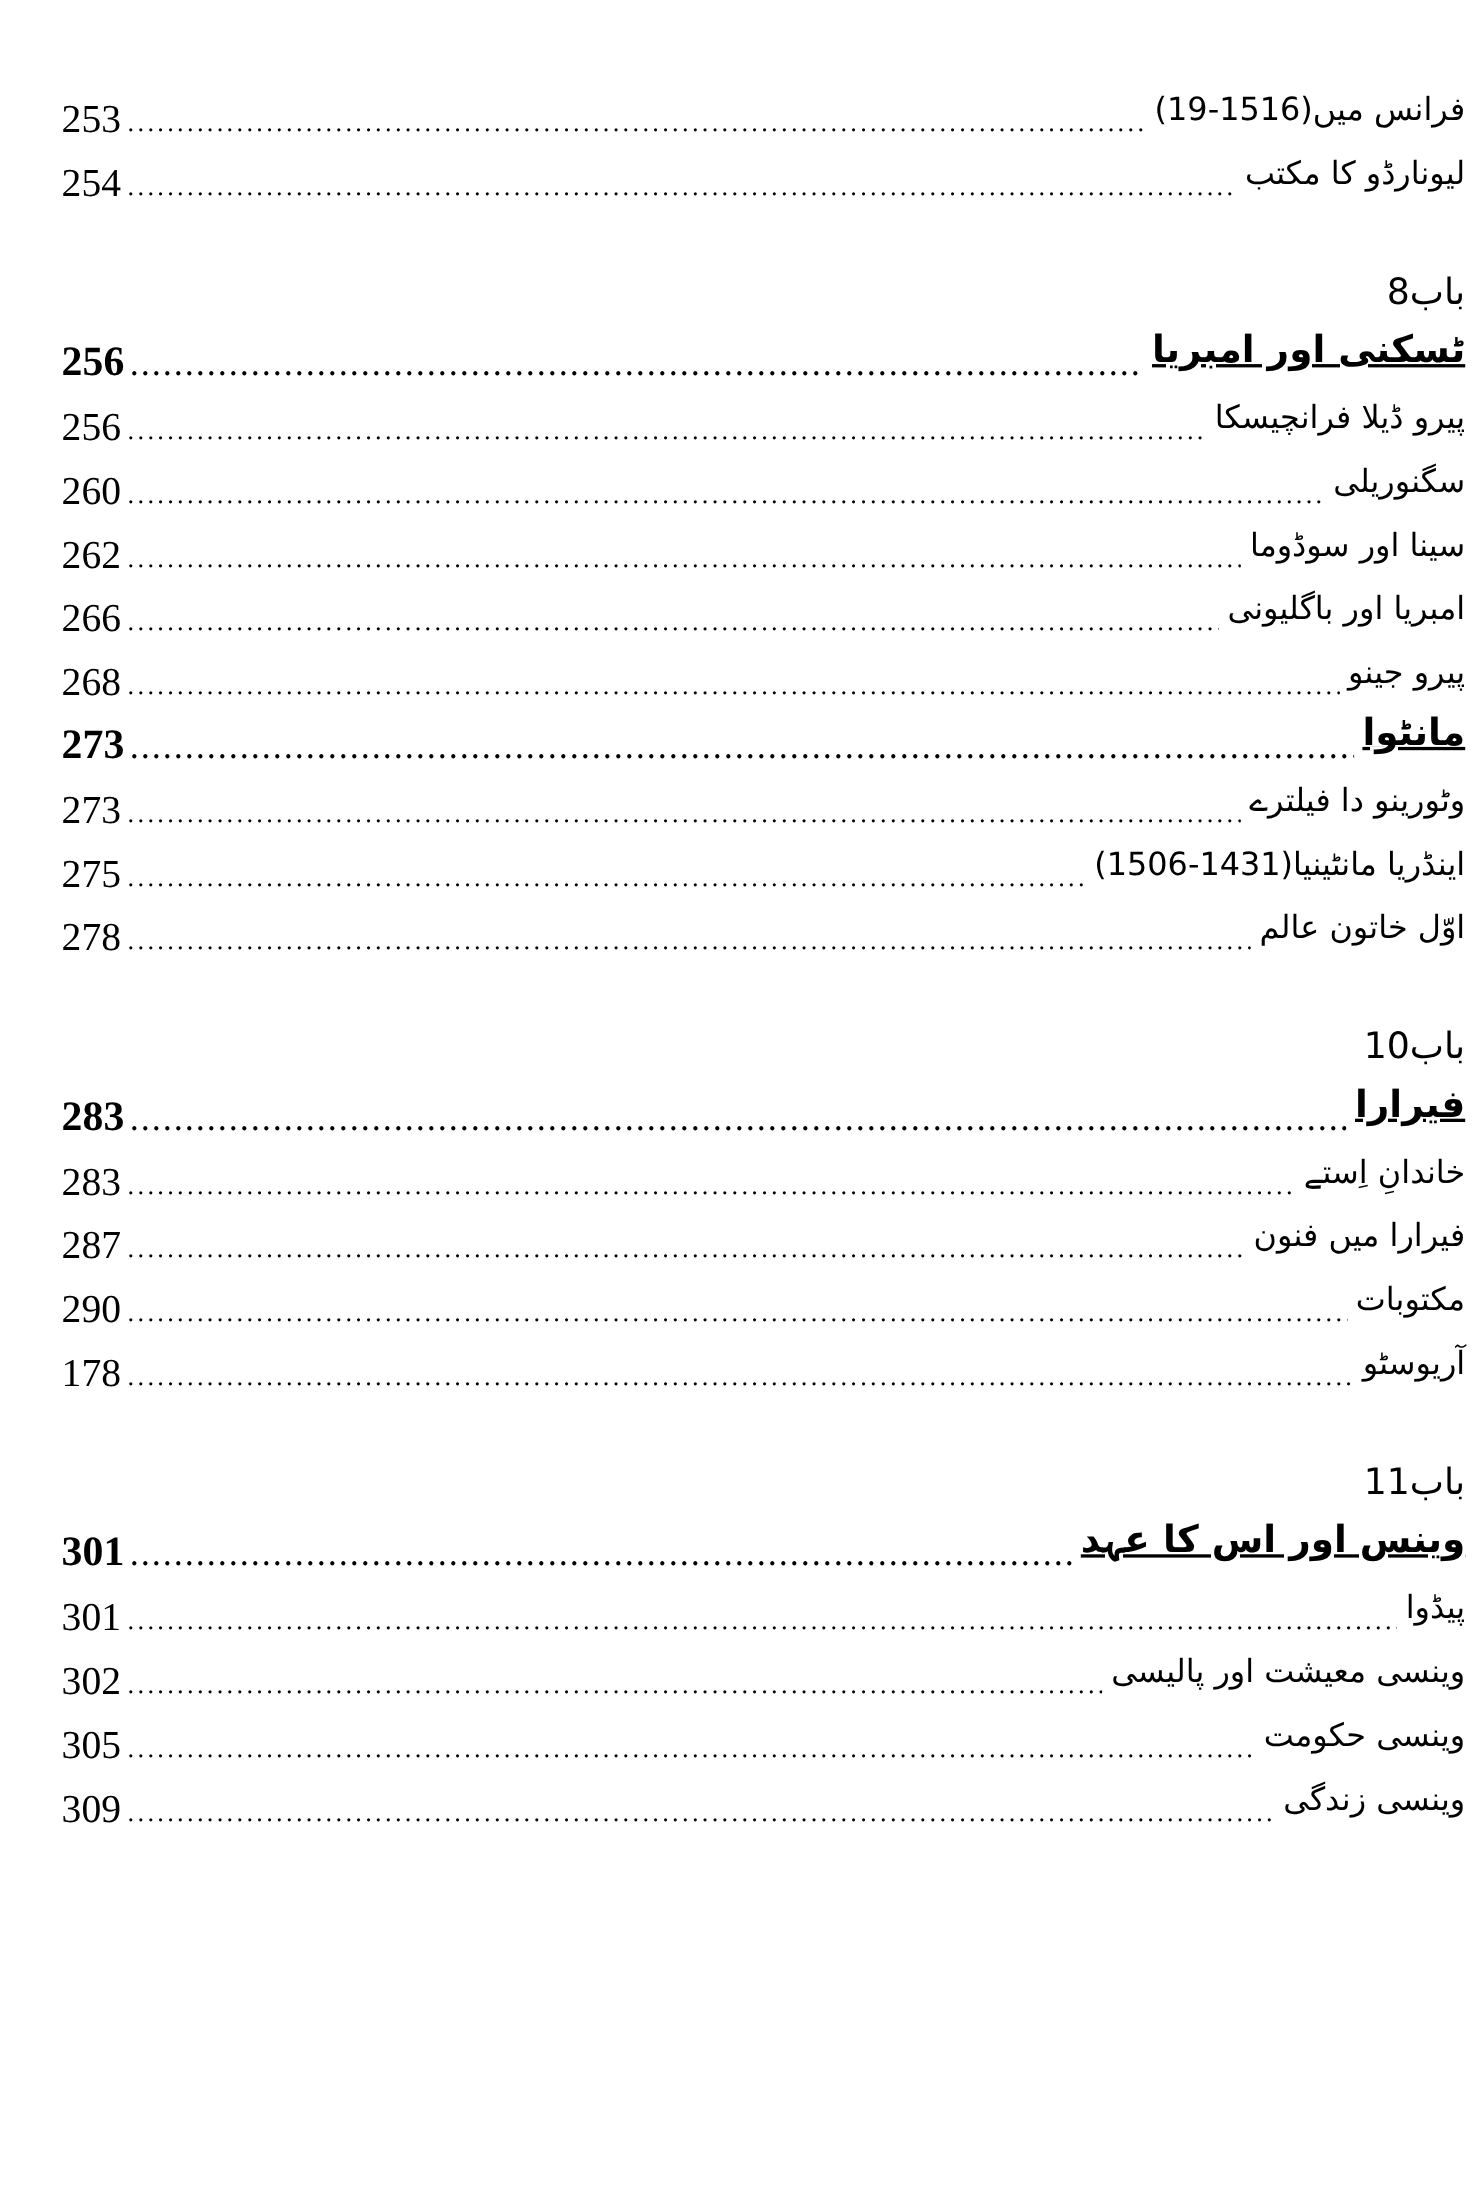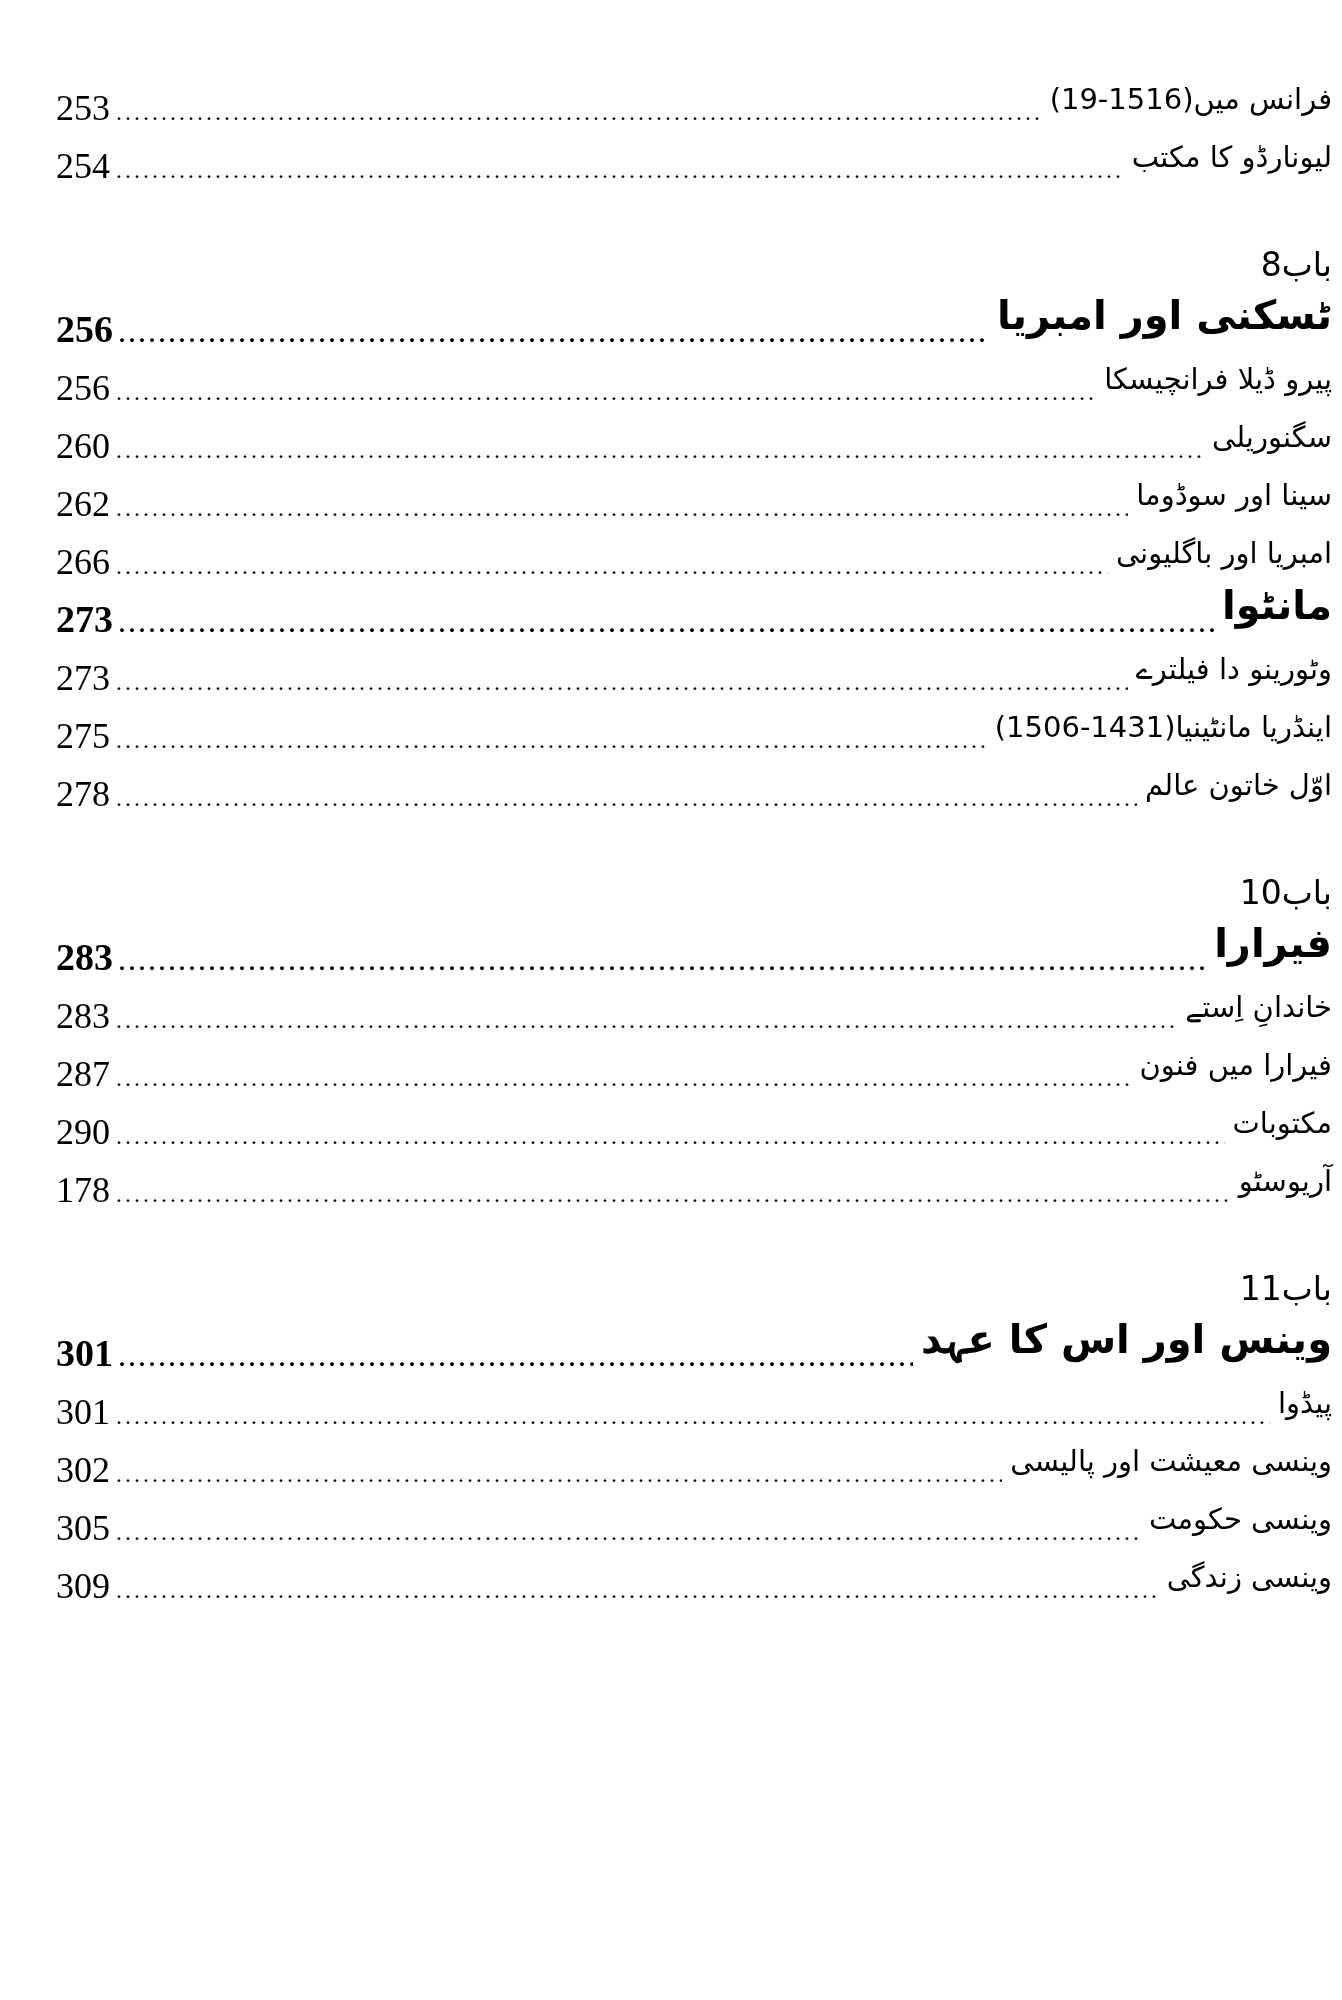--- a/index.html
+++ b/index.html
@@ -55,21 +55,22 @@
   .row.chapter-title .num {
     font-weight: bold;
     font-size: 38px;
   }
   .row.chapter-title .leader {
     font-weight: bold;
     letter-spacing: 4px;
   }
   .row.chapter-title .title {
     font-weight: bold;
-    font-size: 40px;
+    font-size: 34px;
+    text-decoration: underline;
   }
   
   .chapter-header {
     direction: rtl;
     unicode-bidi: isolate;
     text-align: right;
     font-weight: normal;
     font-size: 33px;
     line-height: 50px;
     height: 50px;
@@ -112,20 +113,25 @@
   <div class="row">
     <span class="num">262</span>
     <span class="leader"></span>
     <span class="title">سینا اور سوڈوما</span>
   </div>
   <div class="row">
     <span class="num">266</span>
     <span class="leader"></span>
     <span class="title">امبریا اور باگلیونی</span>
   </div>
+  <div class="row">
+    <span class="num">268</span>
+    <span class="leader"></span>
+    <span class="title">پیرو جینو</span>
+  </div>
 
 
   <div class="row chapter-title">
     <span class="num">273</span>
     <span class="leader"></span>
     <span class="title">مانٹوا</span>
   </div>
   <div class="row">
     <span class="num">273</span>
     <span class="leader"></span>

